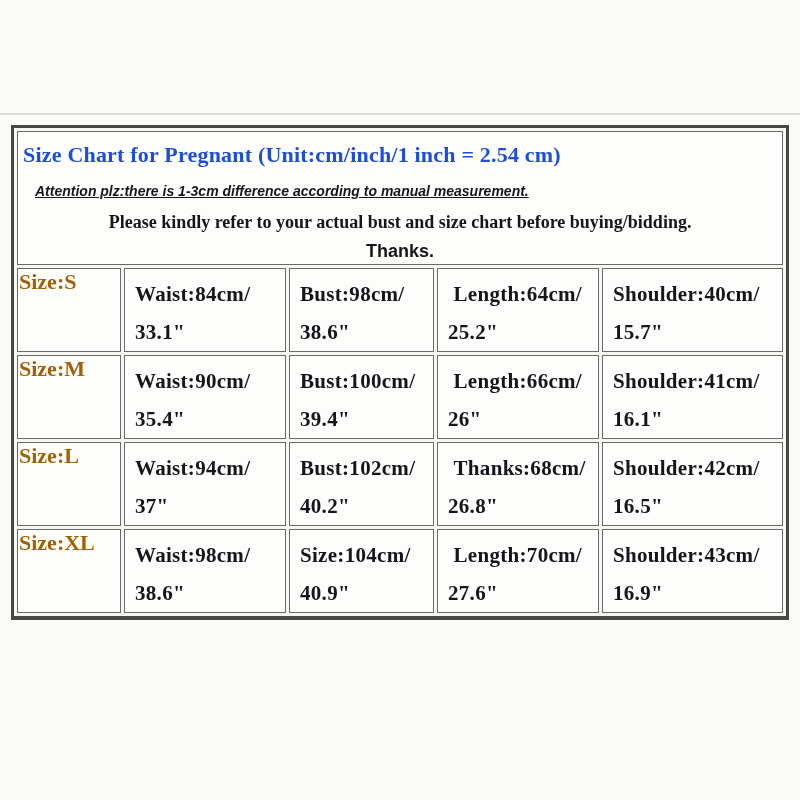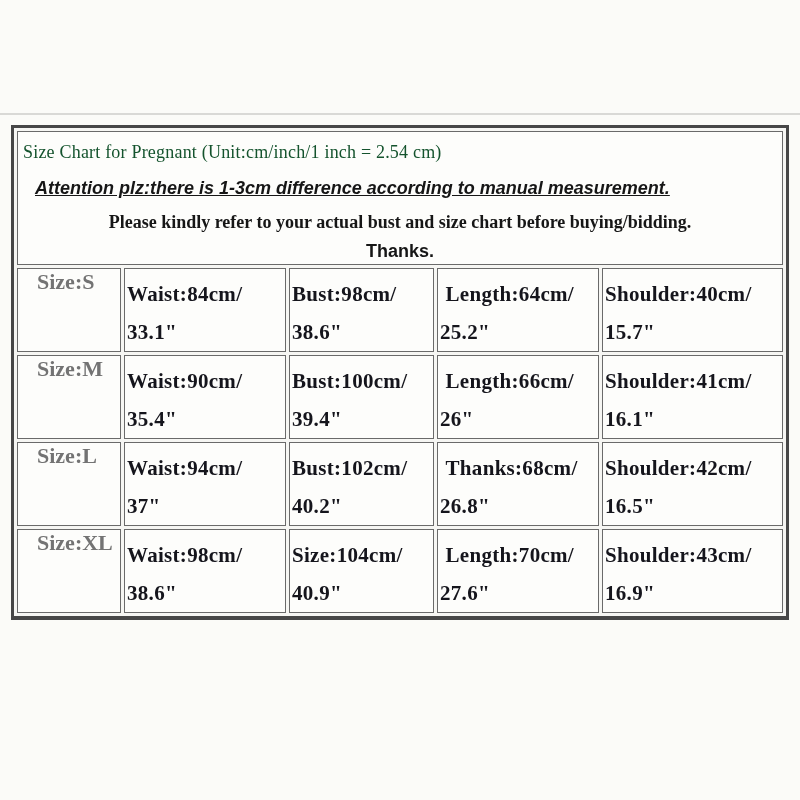--- a/index.html
+++ b/index.html
@@ -29,32 +29,32 @@
   }
   table.size-chart td {
     border: 1px solid #6a6a6a;
     background: #fdfdfb;
     vertical-align: top;
     overflow: hidden;
   }
   td.header-cell { height: 134px; }
   .chart-title {
     font-family: "Liberation Serif", serif;
-    font-weight: normal;
-    font-size: 18px;
-    color: #14532d;
+    font-weight: bold;
+    font-size: 22px;
+    color: #1d4ed8;
     padding: 10px 4px 0 5px;
     letter-spacing: 0.2px;
   }
   .attention-line {
     font-family: "Liberation Sans", sans-serif;
     font-weight: bold;
     font-style: italic;
     text-decoration: underline;
-    font-size: 18px;
+    font-size: 14px;
     color: #161616;
     padding: 15px 0 0 17px;
   }
   .note-line {
     font-family: Liberation Serif, serif;
     font-weight: bold;
     font-size: 18px;
     color: #161616;
     text-align: center;
     padding-top: 13px;
@@ -65,24 +65,24 @@
     font-size: 18px;
     color: #161616;
     text-align: center;
     padding-top: 8px;
   }
   tr.data-row td { height: 83px; }
   td.size-cell {
     vertical-align: middle;
     font-weight: bold;
     font-size: 22px;
-    color: #737373;
-    padding-left: 19px;
+    color: #a16207;
+    padding-left: 1px;
   }
-  td.measure-cell { padding: 6px 2px 0 2px; }
+  td.measure-cell { padding: 6px 2px 0 10px; }
   .cell-line {
     display: block;
     white-space: pre-wrap;
     font-weight: bold;
     font-size: 21px;
     line-height: 38px;
     color: #15151c;
     letter-spacing: 0.3px;
   }
 </style>

